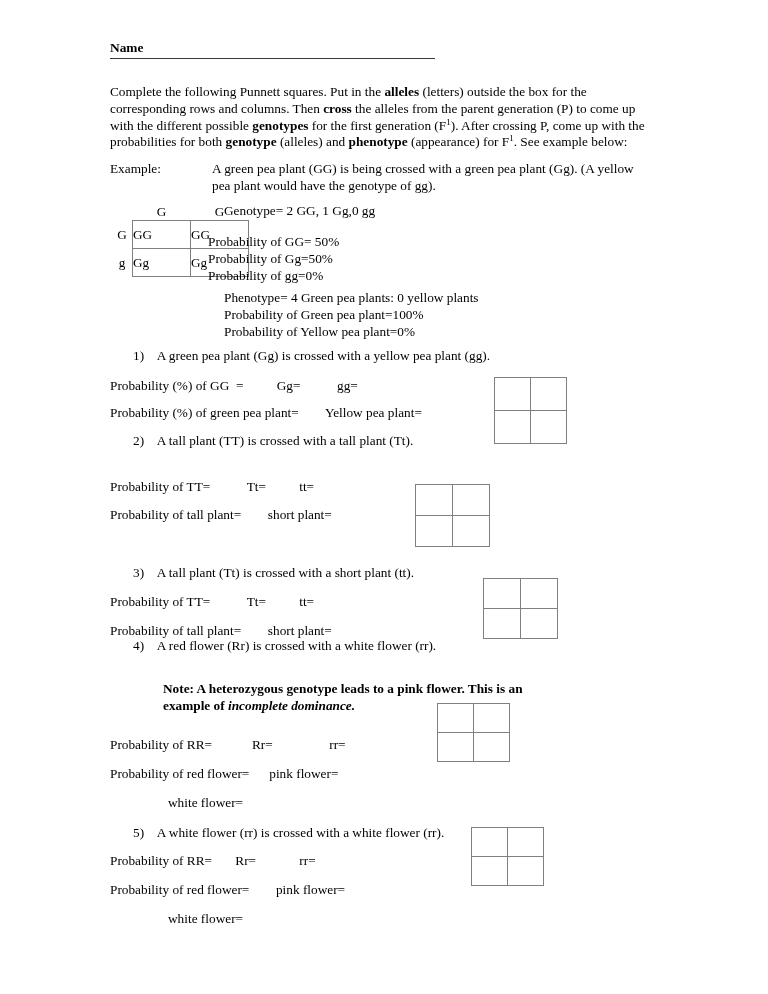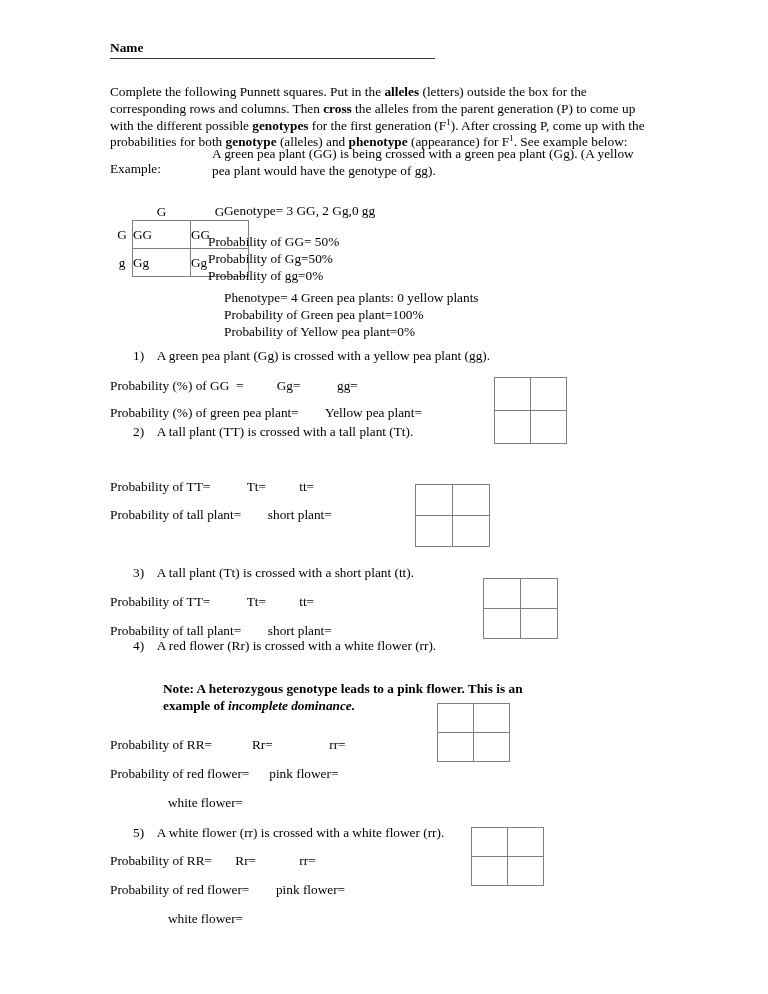--- a/index.html
+++ b/index.html
@@ -61,21 +61,21 @@
   sup { font-size: 0.68em; vertical-align: super; line-height: 0; }
 
   
   #example-label {
     left: 110px;
     top: 161px;
     font-size: 13.3px;
   }
   #example-text {
     left: 212px;
-    top: 146px;
+    top: 161px;
     width: 432px;
     line-height: 1.265;
     font-size: 13.3px;
   }
 
   
   #example-square-wrap {
     left: 112px;
     top: 203px;
   }
@@ -151,21 +151,21 @@
   .q-note i { font-style: italic; }
 
   
   #q1-text { left: 133px; top: 348px; }
   #q1-line1 { left: 110px; top: 378px; }
   #q1-line2 { left: 110px; top: 405px; }
   #q1-grid { left: 494px; top: 377px; }
   #q1-grid td { width: 36px; height: 33px; }
 
   
-  #q2-text { left: 133px; top: 424px; }
+  #q2-text { left: 133px; top: 433px; }
   #q2-line1 { left: 110px; top: 479px; }
   #q2-line2 { left: 110px; top: 507px; }
   #q2-grid { left: 415px; top: 484px; }
   #q2-grid td { width: 37px; height: 31px; }
 
   
   #q3-text { left: 133px; top: 565px; }
   #q3-line1 { left: 110px; top: 594px; }
   #q3-line2 { left: 110px; top: 623px; }
   #q3-grid { left: 483px; top: 578px; }
@@ -218,21 +218,21 @@
       </tr>
       <tr>
         <td class="pg-rowhead">g</td>
         <td class="pg-cell">Gg</td>
         <td class="pg-cell">Gg</td>
       </tr>
     </tbody>
       </table>
   </div>
 
-  <div class="abs" id="example-genotype-line">Genotype= 3 GG, 2 Gg,0 gg</div>
+  <div class="abs" id="example-genotype-line">Genotype= 2 GG, 1 Gg,0 gg</div>
 
   <div class="abs" id="example-genotype-probs">
     <div>Probability of GG= 50%</div>
     <div>Probability of Gg=50%</div>
     <div>Probability of gg=0%</div>
   </div>
 
   <div class="abs" id="example-phenotype-block">
     <div>Phenotype=  4 Green pea plants: 0 yellow plants</div>
     <div>Probability of Green pea plant=100%</div>

